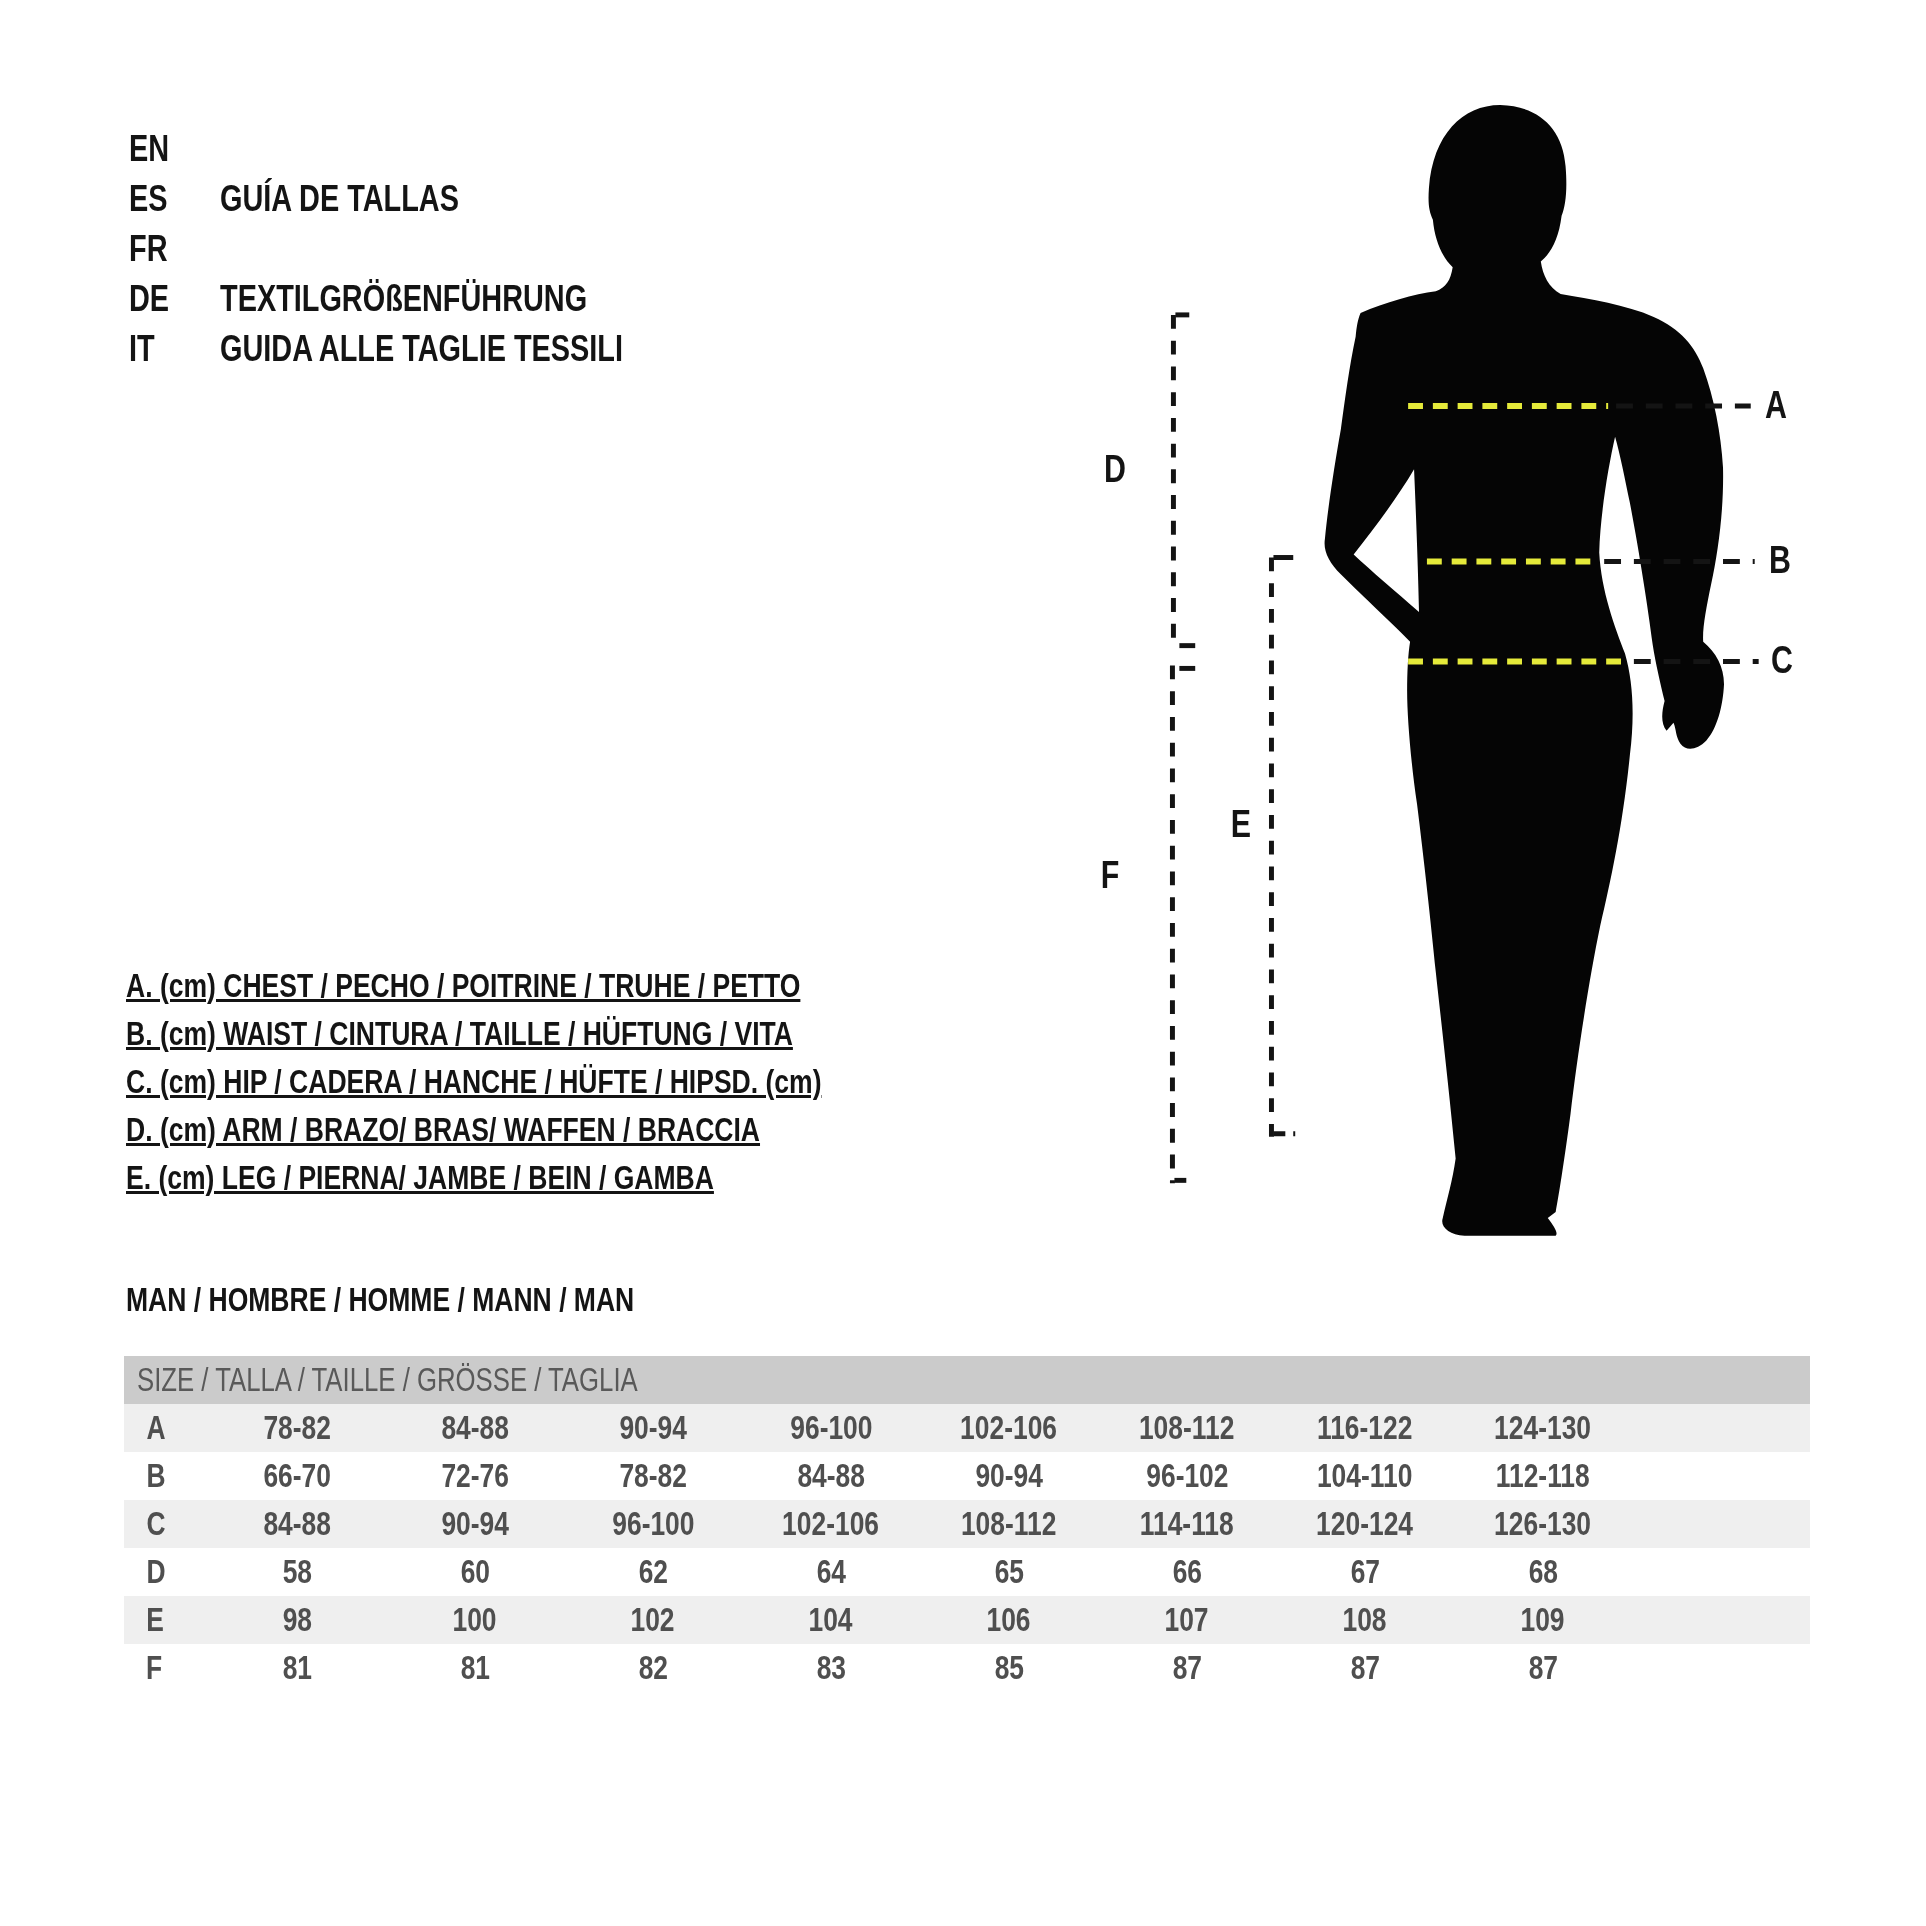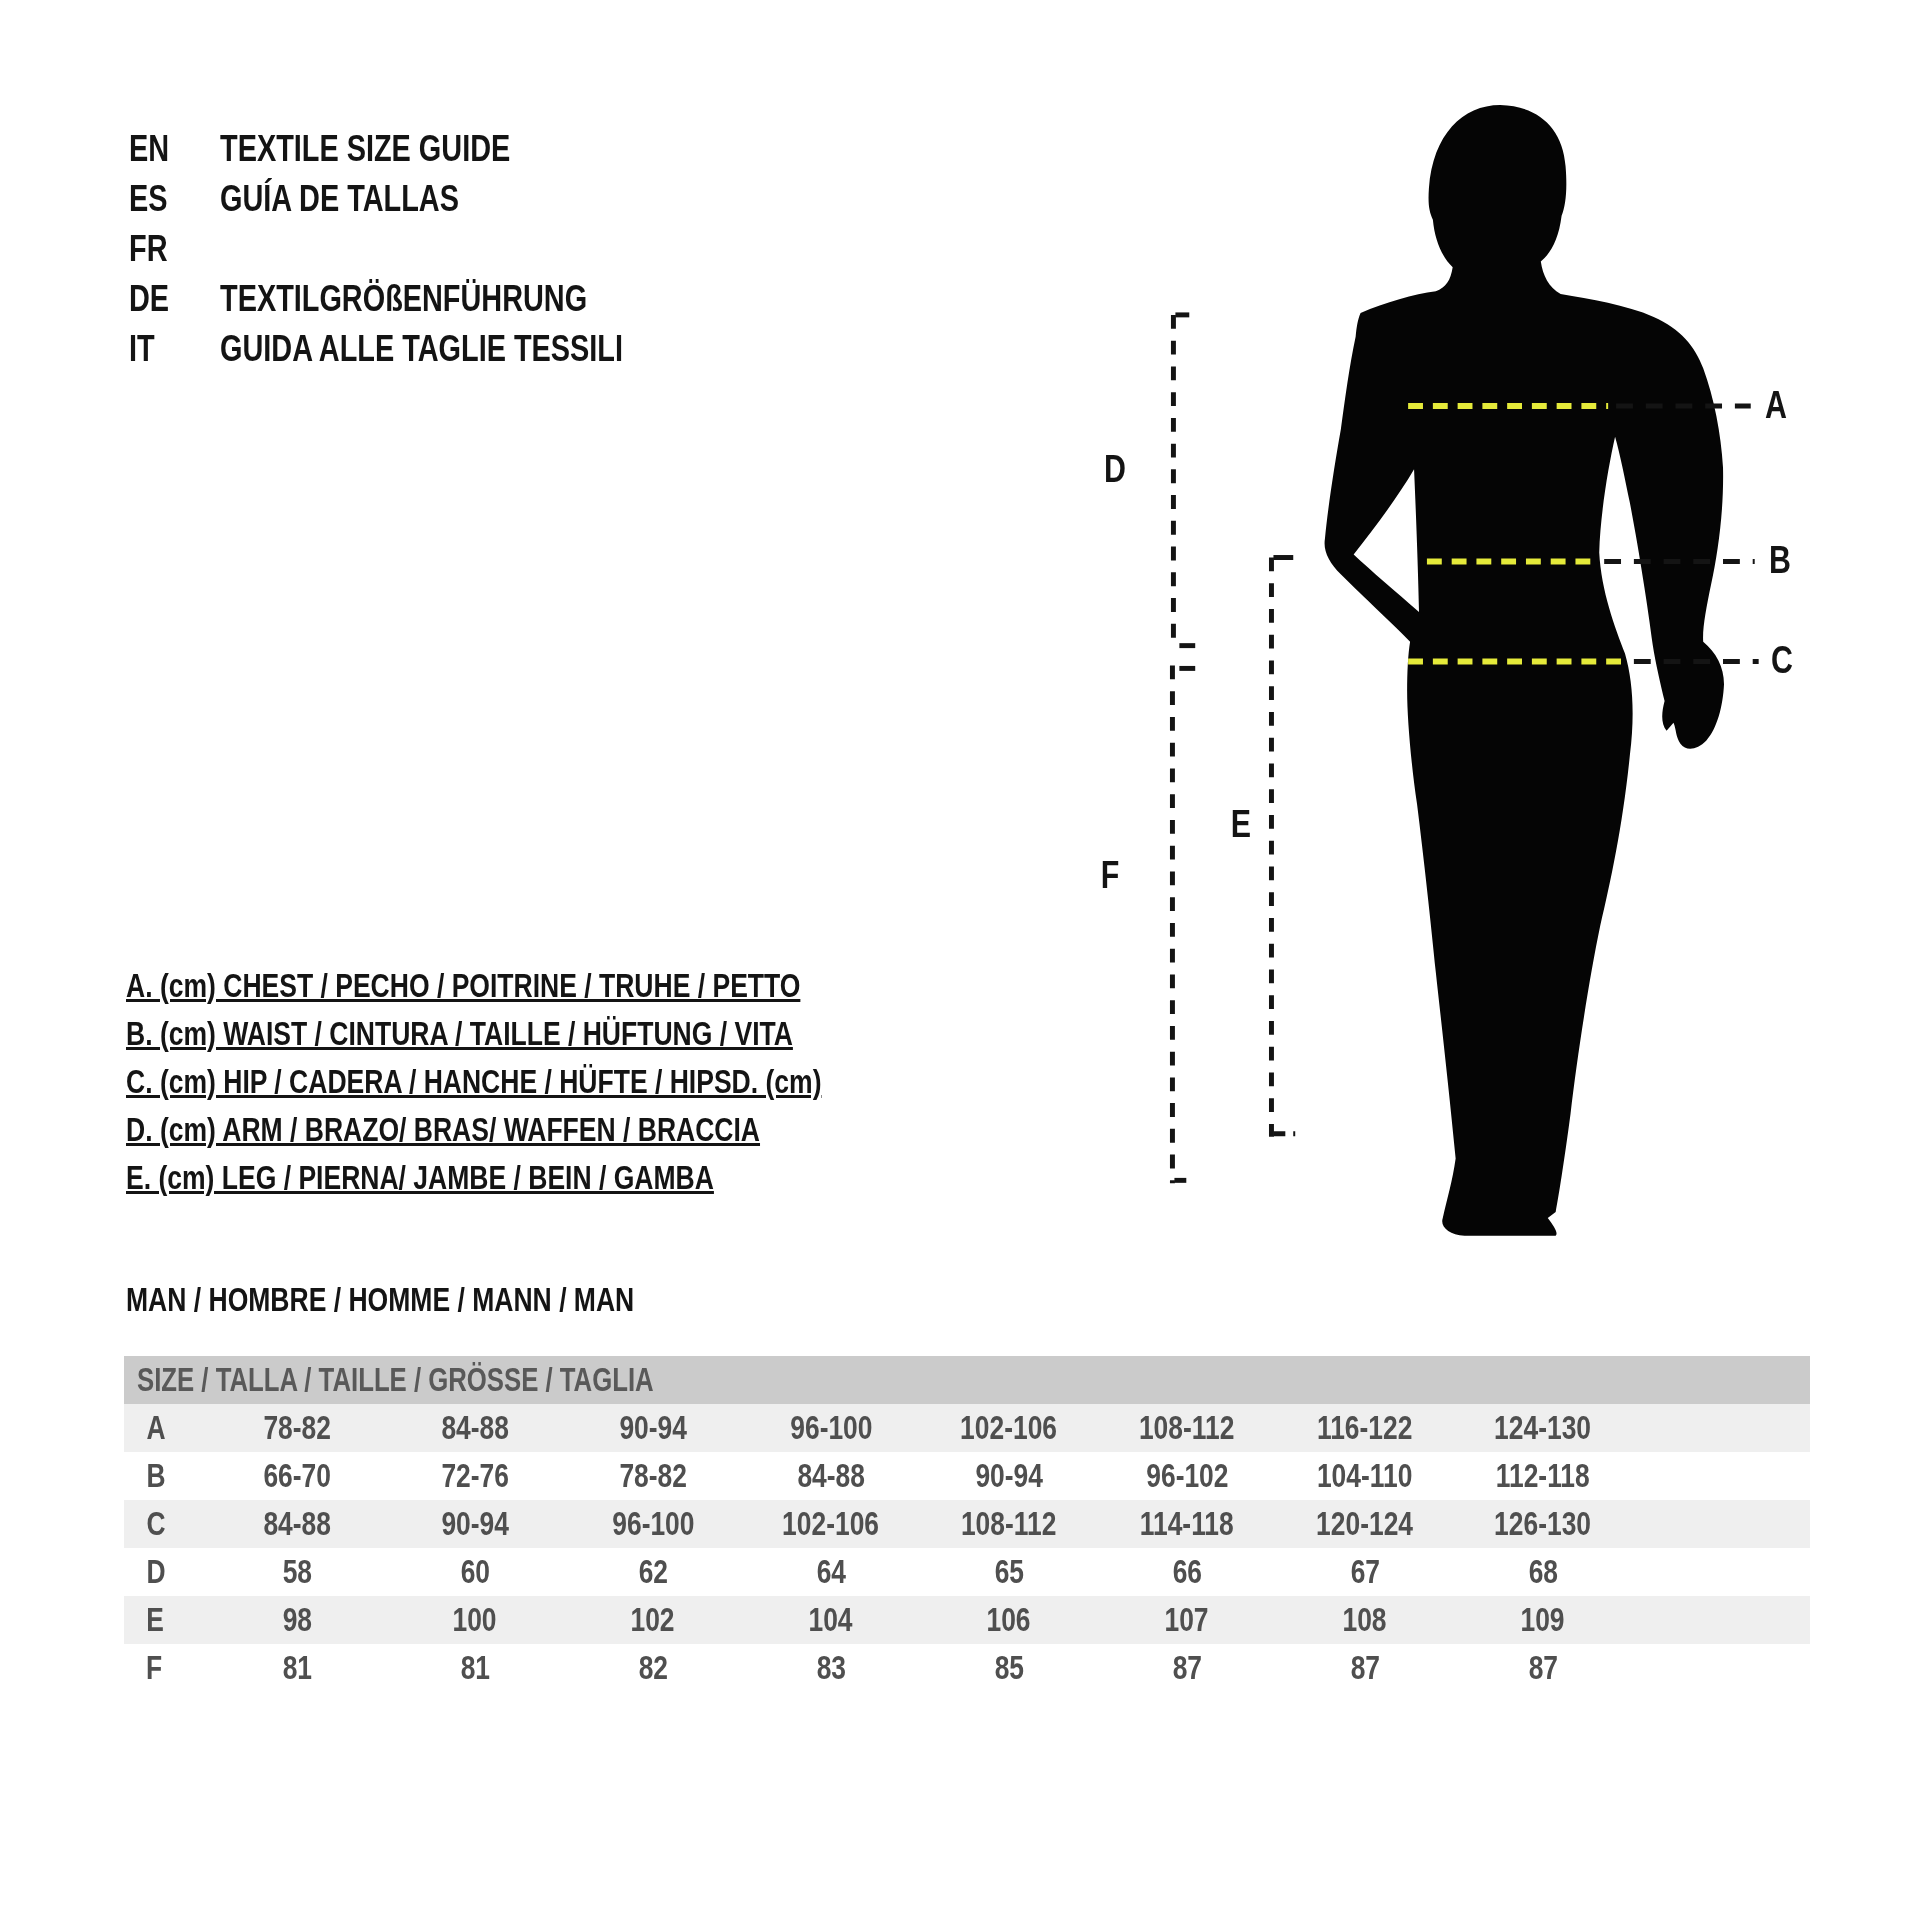--- a/index.html
+++ b/index.html
@@ -24,36 +24,35 @@
   .meas-block{position:absolute;left:126px;top:961px;text-decoration:underline;}
   .meas-line{height:48px;display:flex;align-items:center;font-size:34px;font-weight:700;}
 
   
   .gender-line{position:absolute;left:126px;top:1275px;height:48px;display:flex;align-items:center;
                font-size:34px;font-weight:700;}
 
   
   .size-table{position:absolute;left:124px;top:1356px;width:1686px;}
   .banner{height:48px;background:#cbcbcb;display:flex;align-items:center;padding-left:13px;
-          box-sizing:border-box;font-size:33px;font-weight:700;color:#595959;}
+          box-sizing:border-box;font-size:33px;font-weight:400;color:#595959;}
   .t-row{display:grid;grid-template-columns:84px repeat(8,178px);height:48px;align-items:center;
          font-size:33px;font-weight:700;color:#4f4f4f;}
   .t-row.zebra{background:#efefef;}
   .row-label{padding-left:20px;}
   .cell{text-align:center;}
 </style>
 </head>
 <body>
 
 <div class="canvas">
 
   <div class="lang-block">
     <div class="lang-row">
       <span class="lang-code"><span class="cx">EN</span></span>
-      <span class="lang-title"><span class="cx">TEXTILE SIZE GUIDE</span></span>
     </div>
     <div class="lang-row">
       <span class="lang-code"><span class="cx">ES</span></span>
       <span class="lang-title"><span class="cx">GUÍA DE TALLAS</span></span>
     </div>
     <div class="lang-row">
       <span class="lang-code"><span class="cx">FR</span></span>
     </div>
     <div class="lang-row">
       <span class="lang-code"><span class="cx">DE</span></span>

